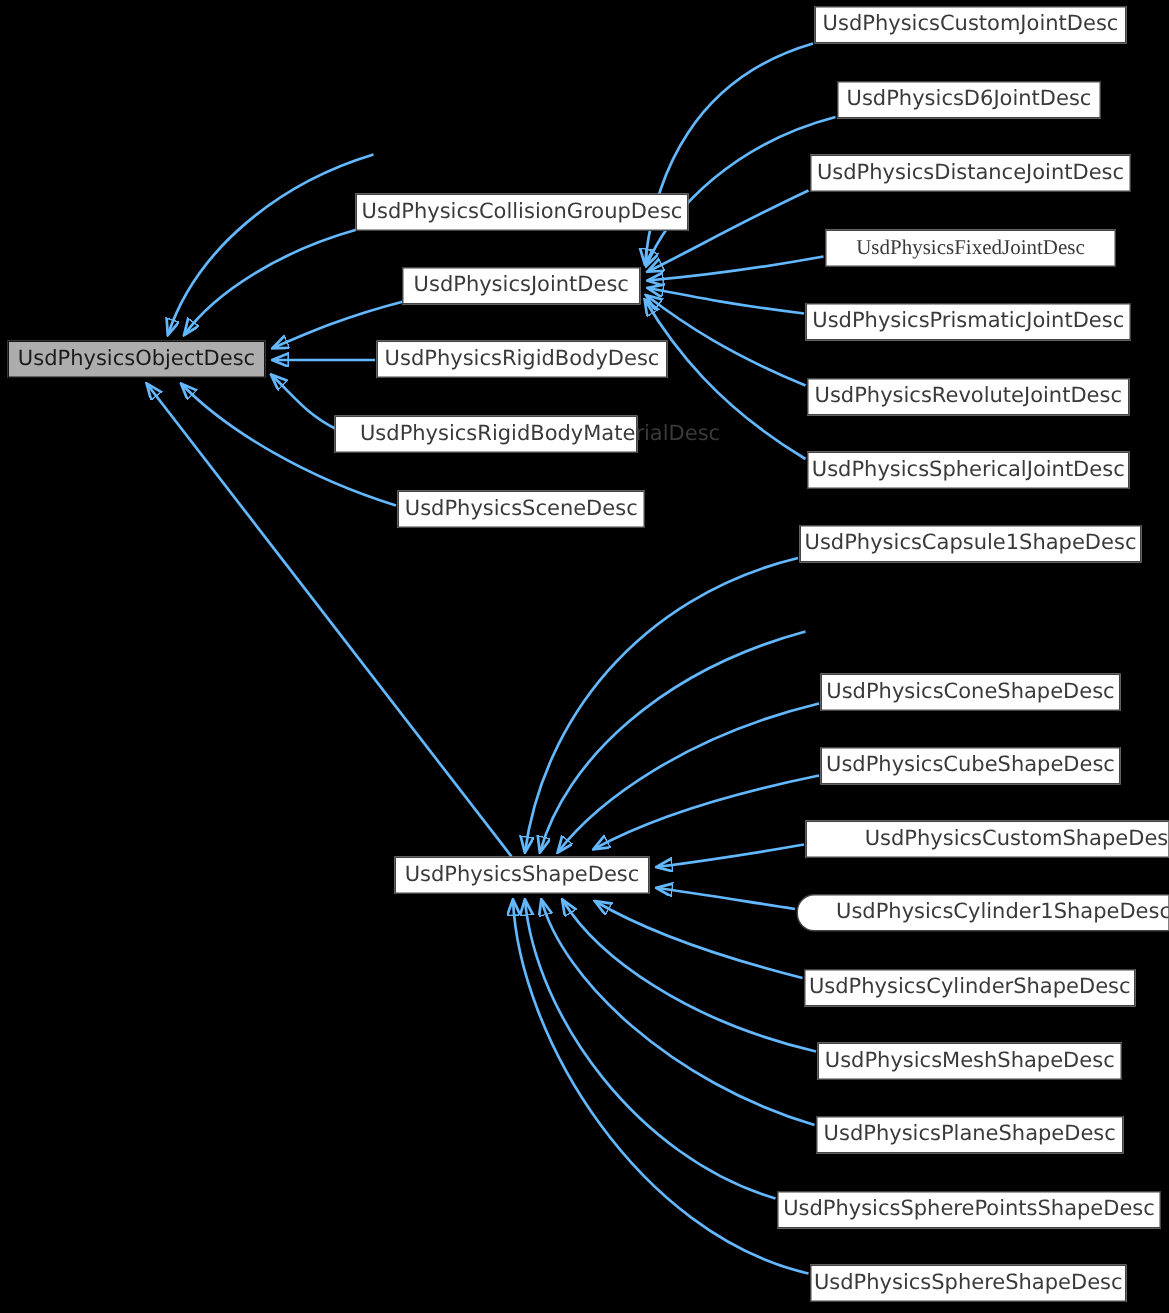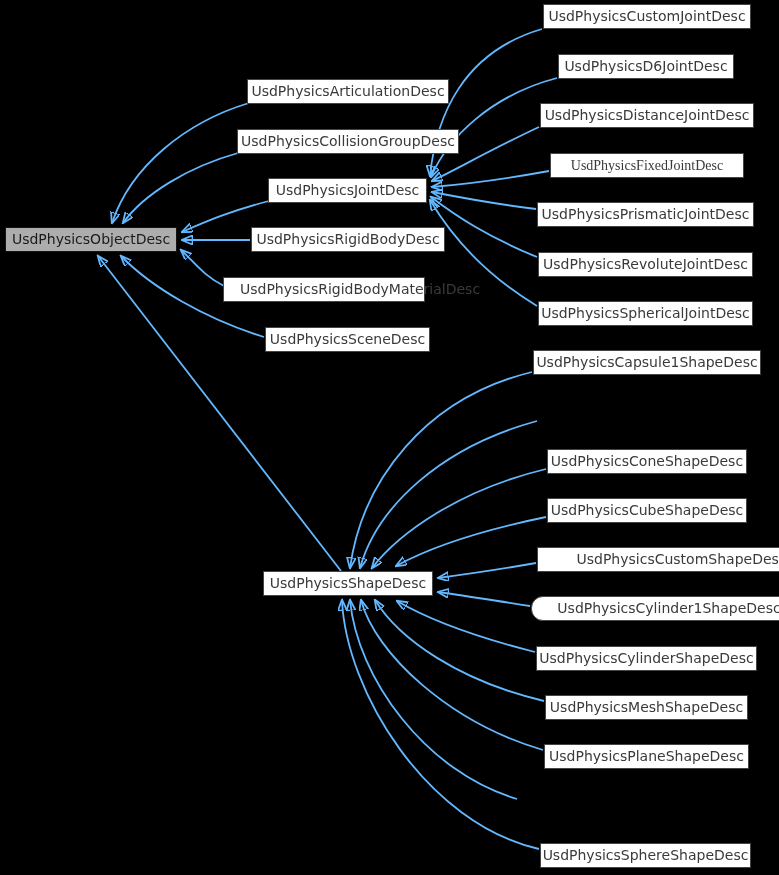--- a/index.html
+++ b/index.html
@@ -78,21 +78,20 @@
     <path marker-end="url(#arrow)" d="M 530,606 C 497,601 468,596 438,592"></path>
     <path marker-end="url(#arrow)" d="M 535,652 C 472,636 426,618 397,601"></path>
     <path marker-end="url(#arrow)" d="M 544,701 C 459,681 399,639 375,600"></path>
     <path marker-end="url(#arrow)" d="M 543,750 C 448,722 375,653 361,600"></path>
     <path marker-end="url(#arrow)" d="M 517,799 C 425,772 357,677 350,600"></path>
     <path marker-end="url(#arrow)" d="M 539,849 C 426,823 346,691 342,600"></path>
   </svg>
 
   <div class="node sel" style="left:5px;top:227px;width:172px;">UsdPhysicsObjectDesc</div>
 
-  <div class="node" style="left:247px;top:79px;width:202px;">UsdPhysicsArticulationDesc</div>
   <div class="node" style="left:237px;top:129px;width:222px;">UsdPhysicsCollisionGroupDesc</div>
   <div class="node" style="left:268px;top:178px;width:159px;">UsdPhysicsJointDesc</div>
   <div class="node" style="left:251px;top:227px;width:194px;">UsdPhysicsRigidBodyDesc</div>
   <div class="node" style="left:223px;top:277px;width:202px;padding-left:16px;">UsdPhysicsRigidBodyMaterialDesc</div>
   <div class="node" style="left:265px;top:327px;width:165px;">UsdPhysicsSceneDesc</div>
   <div class="node" style="left:263px;top:571px;width:170px;">UsdPhysicsShapeDesc</div>
 
   <div class="node" style="left:543px;top:4px;width:208px;">UsdPhysicsCustomJointDesc</div>
   <div class="node" style="left:558px;top:54px;width:176px;">UsdPhysicsD6JointDesc</div>
   <div class="node" style="left:540px;top:103px;width:214px;">UsdPhysicsDistanceJointDesc</div>
@@ -102,15 +101,16 @@
   <div class="node" style="left:538px;top:301px;width:215px;">UsdPhysicsSphericalJointDesc</div>
 
   <div class="node" style="left:533px;top:350px;width:228px;">UsdPhysicsCapsule1ShapeDesc</div>
   <div class="node" style="left:547px;top:449px;width:200px;">UsdPhysicsConeShapeDesc</div>
   <div class="node" style="left:547px;top:498px;width:200px;">UsdPhysicsCubeShapeDesc</div>
   <div class="node" style="left:537px;top:547px;width:251px;padding-left:38px;">UsdPhysicsCustomShapeDesc</div>
   <div class="node" style="left:531px;top:596px;width:276px;border-radius:12px;">UsdPhysicsCylinder1ShapeDesc</div>
   <div class="node" style="left:536px;top:646px;width:221px;">UsdPhysicsCylinderShapeDesc</div>
   <div class="node" style="left:544px;top:744px;width:205px;">UsdPhysicsPlaneShapeDesc</div>
   <div class="node" style="left:545px;top:695px;width:203px;">UsdPhysicsMeshShapeDesc</div>
+  <div class="node" style="left:518px;top:794px;width:256px;">UsdPhysicsSpherePointsShapeDesc</div>
   <div class="node" style="left:540px;top:843px;width:211px;">UsdPhysicsSphereShapeDesc</div>
 
 </div>
 
 </body></html>

